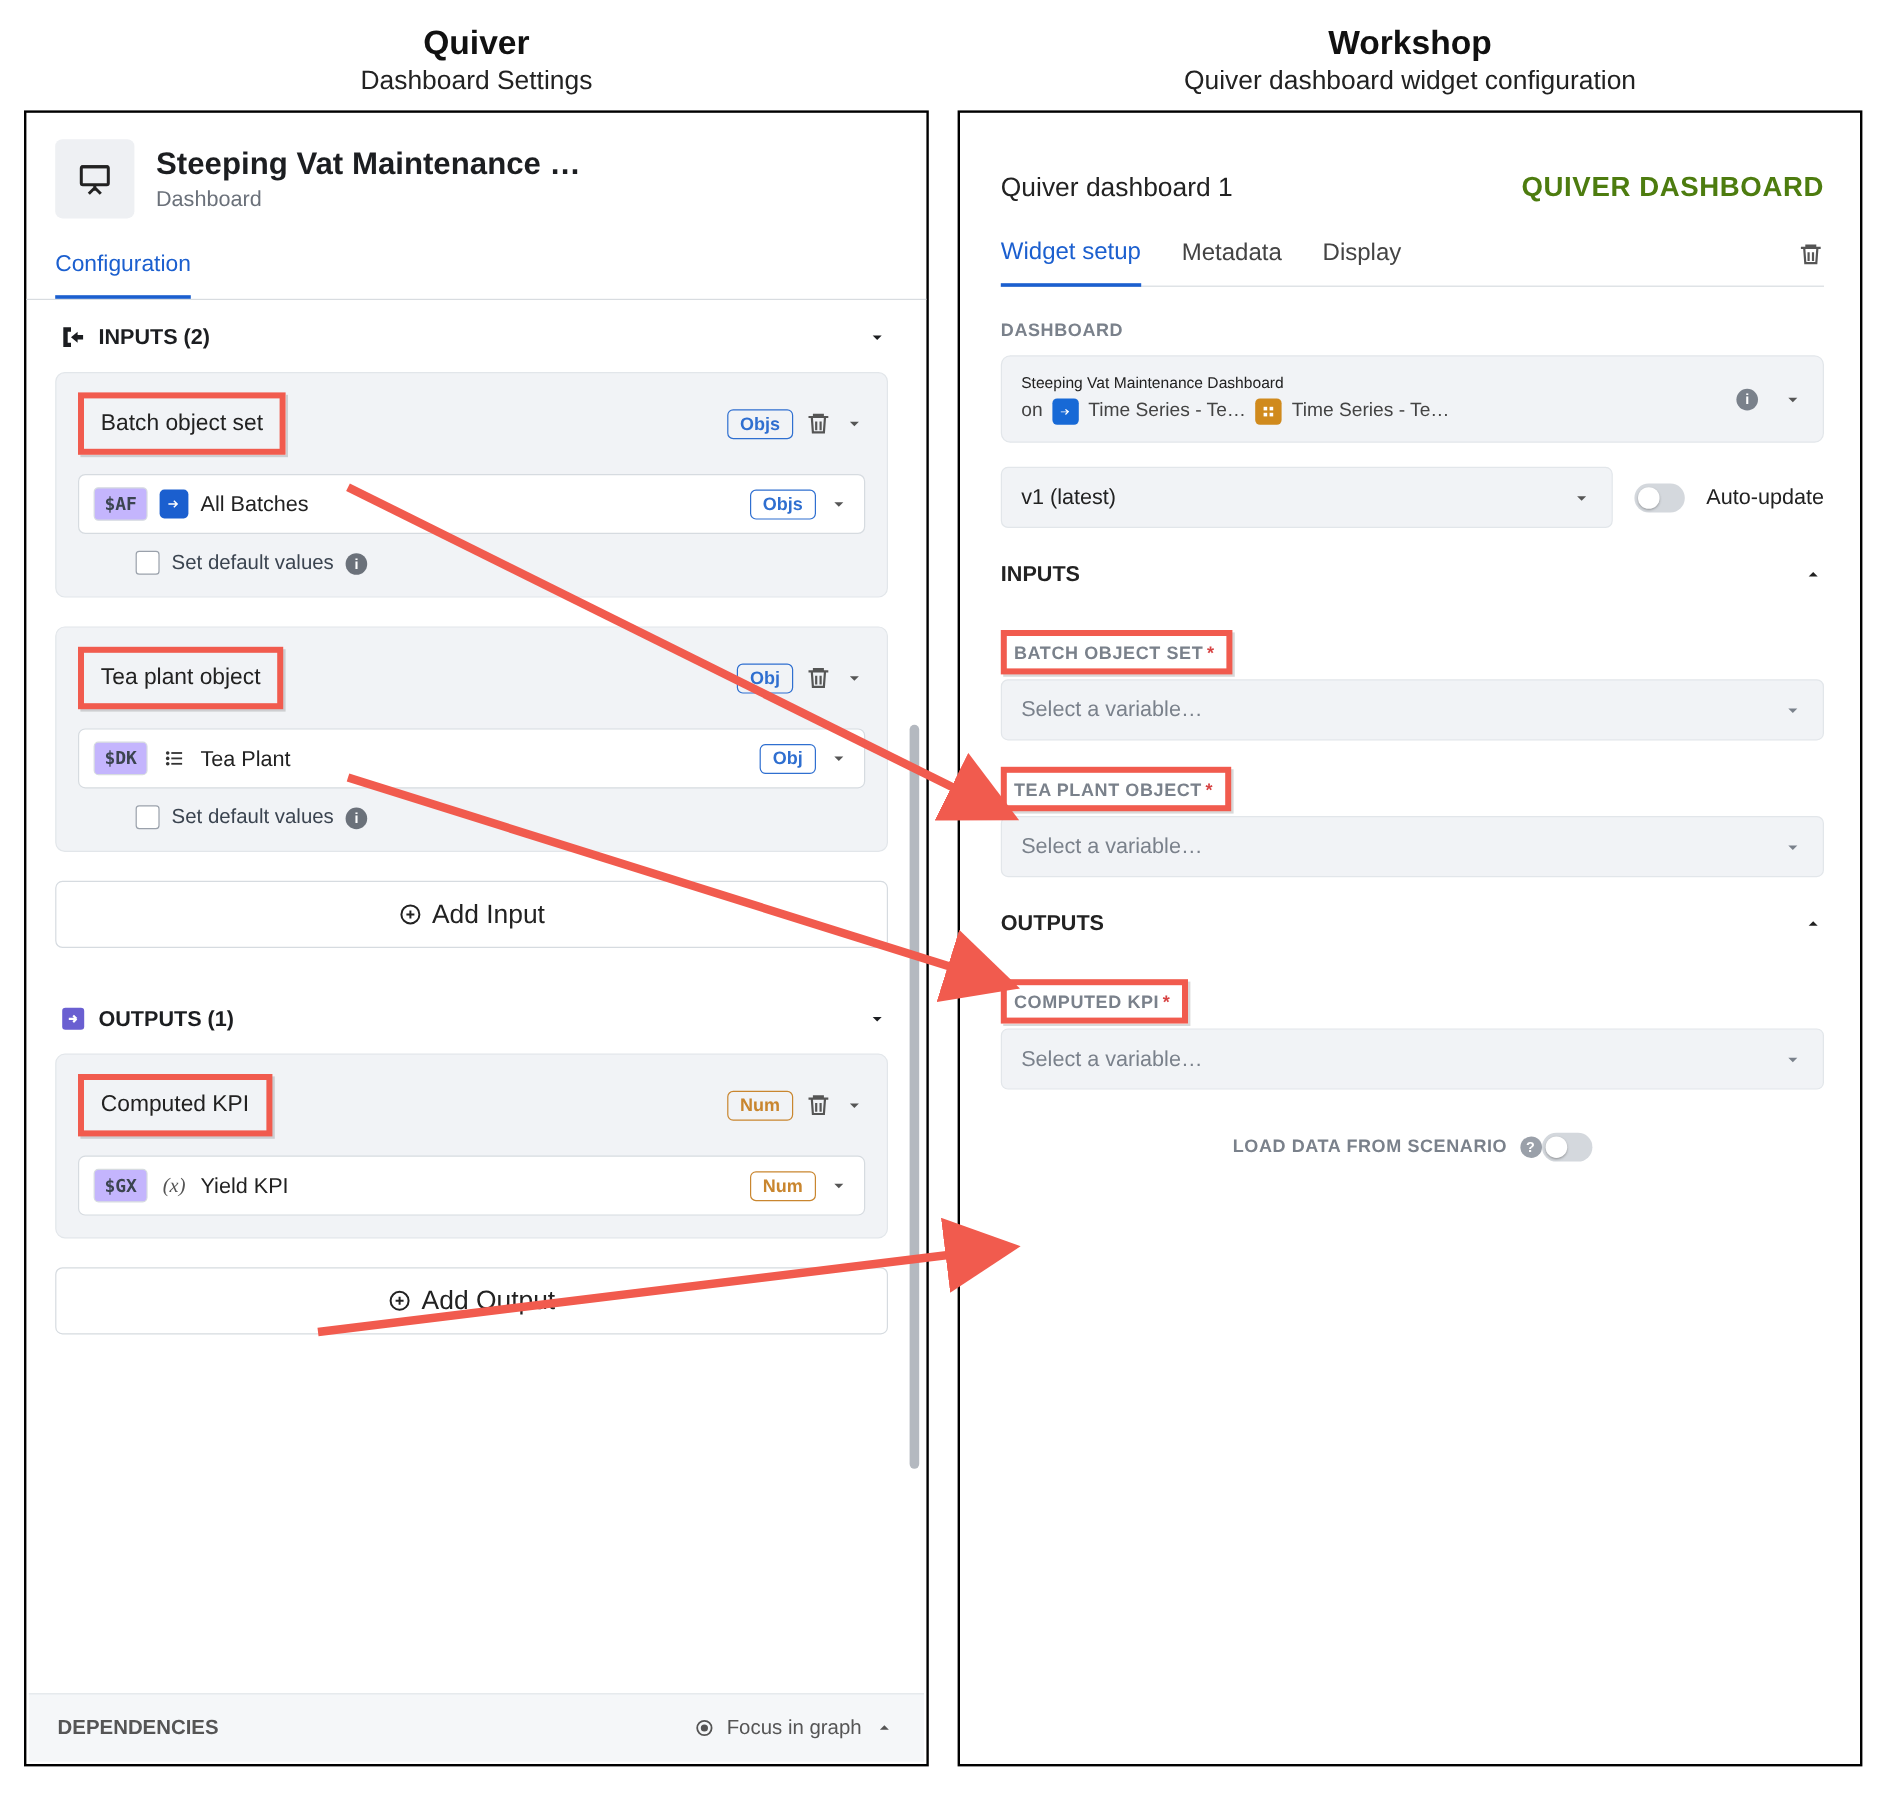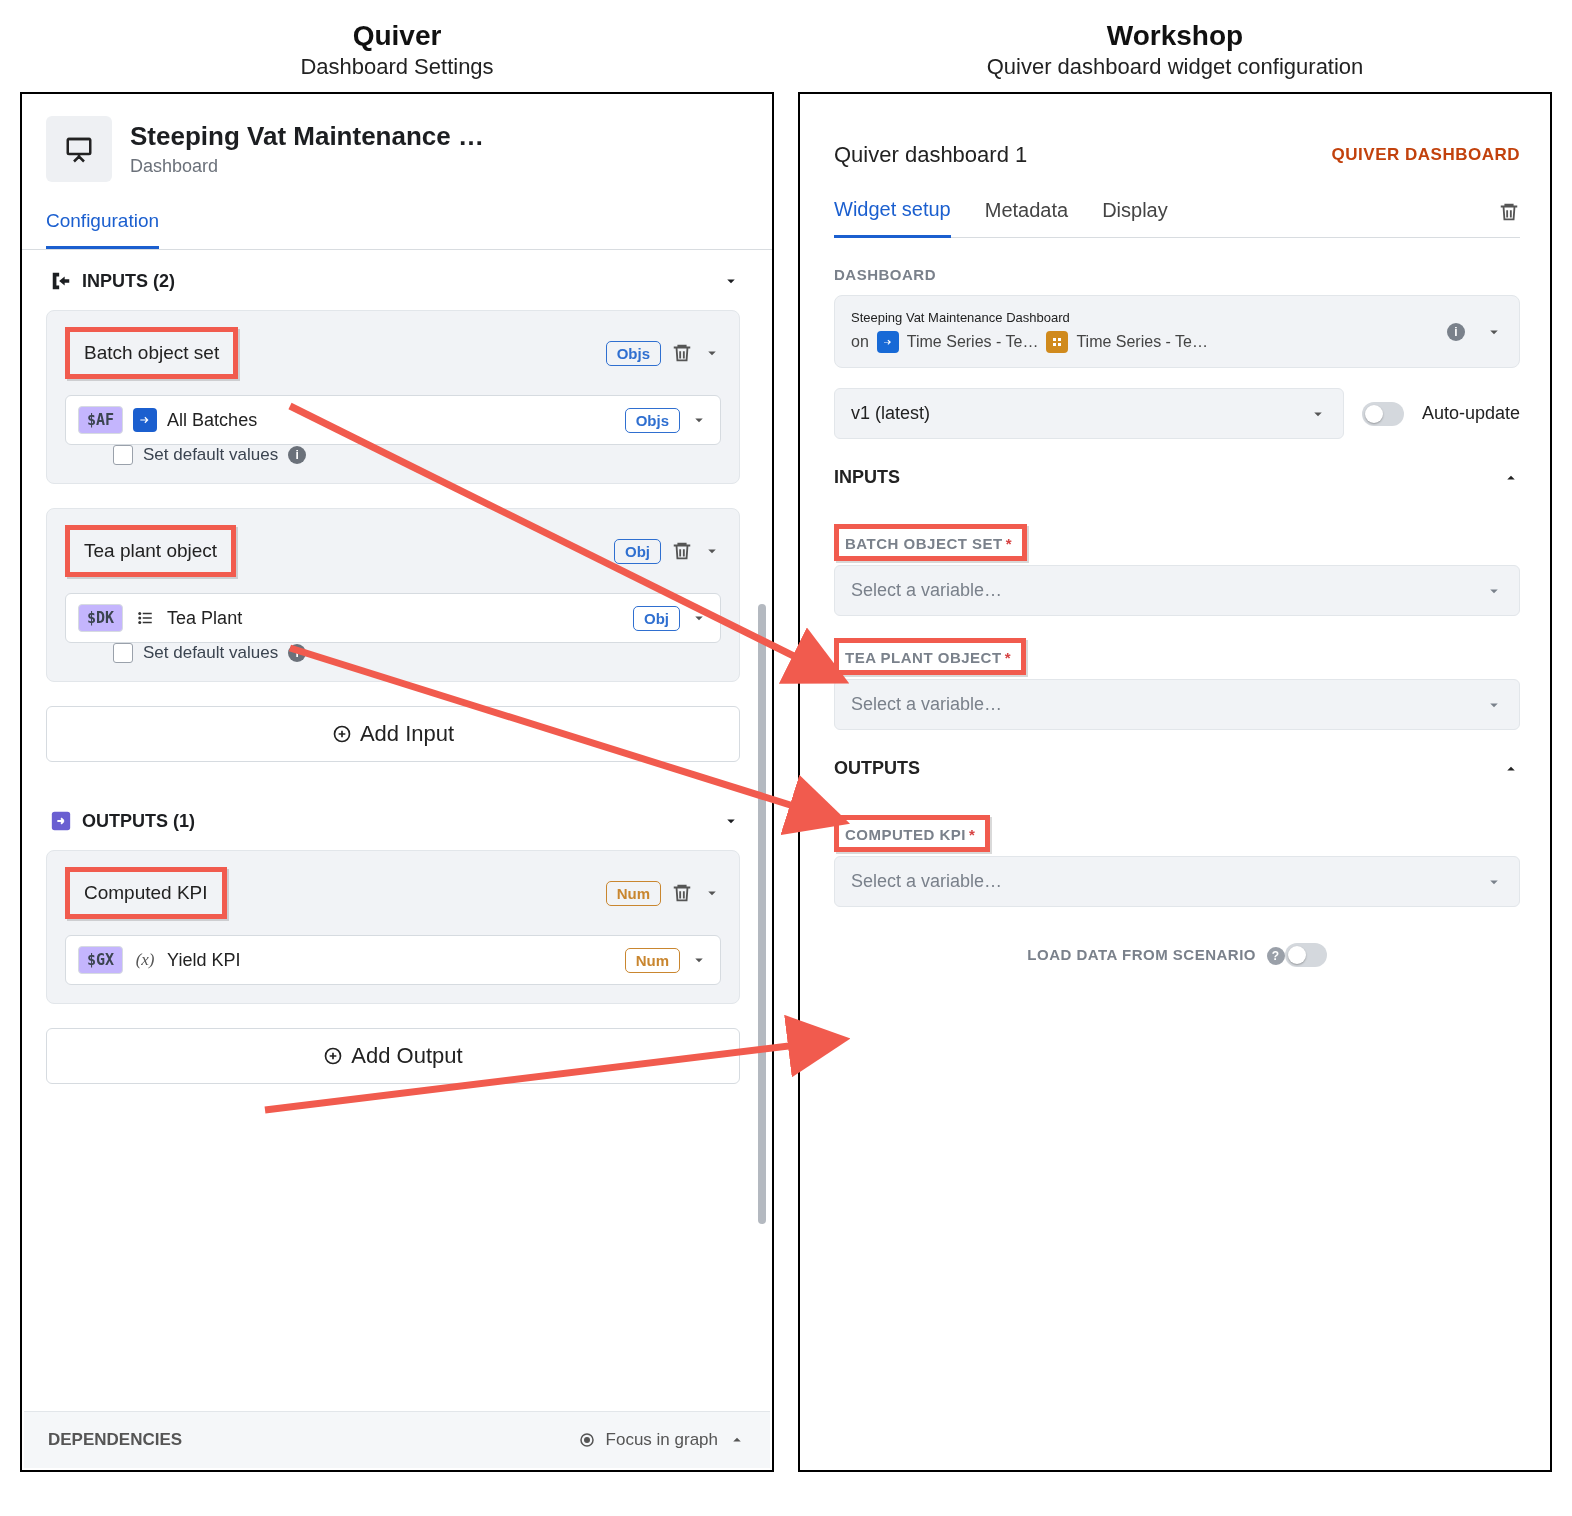--- a/index.html
+++ b/index.html
@@ -90,21 +90,21 @@
   .var-icon-box {
     width: 24px; height: 24px; display: inline-flex; align-items: center; justify-content: center;
     border-radius: 4px;
   }
   .var-icon-blue { background: #1b5fcf; color: #fff; }
   .var-icon-list { color: #333; }
   .var-icon-fx   { color: #555; font-style: italic; font-family: serif; font-size: 17px; }
   .field-label { font-size: 18px; color: #222; flex: 1; }
   .field-tail { display: flex; align-items: center; gap: 10px; }
 
-  .check-row { display: flex; align-items: center; gap: 10px; color: #3b4450; font-size: 17px; padding-left: 48px; }
+  .check-row { display: flex; align-items: flex-end; gap: 10px; margin-top: 14px; color: #3b4450; font-size: 17px; padding-left: 48px; }
   .check-row input[type="checkbox"] {
     width: 20px; height: 20px; border: 1.5px solid #9aa1ab; border-radius: 3px;
     appearance: none; background: #fff; cursor: pointer;
   }
   .info-dot { width: 18px; height: 18px; border-radius: 50%; background: #6b717a; color: #fff; font-size: 12px; font-weight: 700; display: inline-flex; align-items: center; justify-content: center; }
 
   .add-btn {
     background: #fff; border: 1px solid #d6dbe0; border-radius: 6px;
     padding: 14px 0; text-align: center; font-size: 22px; color: #222;
     margin: 0 28px 28px 0; cursor: pointer; display: flex; align-items: center; justify-content: center; gap: 8px;
@@ -123,21 +123,21 @@
     background: transparent;
   }
   .scroll-thumb {
     position: absolute; right: 0; width: 8px; border-radius: 4px; background: #b4b9c0;
   }
 
   
   .ws-inner { padding: 48px 30px 20px 34px; }
   .ws-title-row { display: flex; justify-content: space-between; align-items: center; margin-bottom: 22px; }
   .ws-title { font-size: 22px; font-weight: 500; color: #222; }
-  .ws-type  { font-size: 17px; color: #c2410c; font-weight: 600; letter-spacing: .5px; }
+  .ws-type  { font-size: 23px; color: #4d7c0f; font-weight: 600; letter-spacing: .5px; }
 
   .ws-tabrow { display: flex; gap: 34px; border-bottom: 1px solid #d8dce0; align-items: center; }
   .ws-tab { padding: 8px 0 14px; font-size: 20px; color: #444; cursor: pointer; }
   .ws-tab.active { color: #1b5fcf; border-bottom: 3px solid #1b5fcf; font-weight: 500; margin-bottom: -1px; }
   .ws-tab-del { margin-left: auto; color: #555; cursor: pointer; }
 
   .ws-section-label { font-size: 15px; color: #7a818b; font-weight: 600; letter-spacing: .5px; margin: 28px 0 12px; }
 
   .ws-dash-box {
     background: #f1f3f6; border: 1px solid #e2e6ea; border-radius: 8px;

